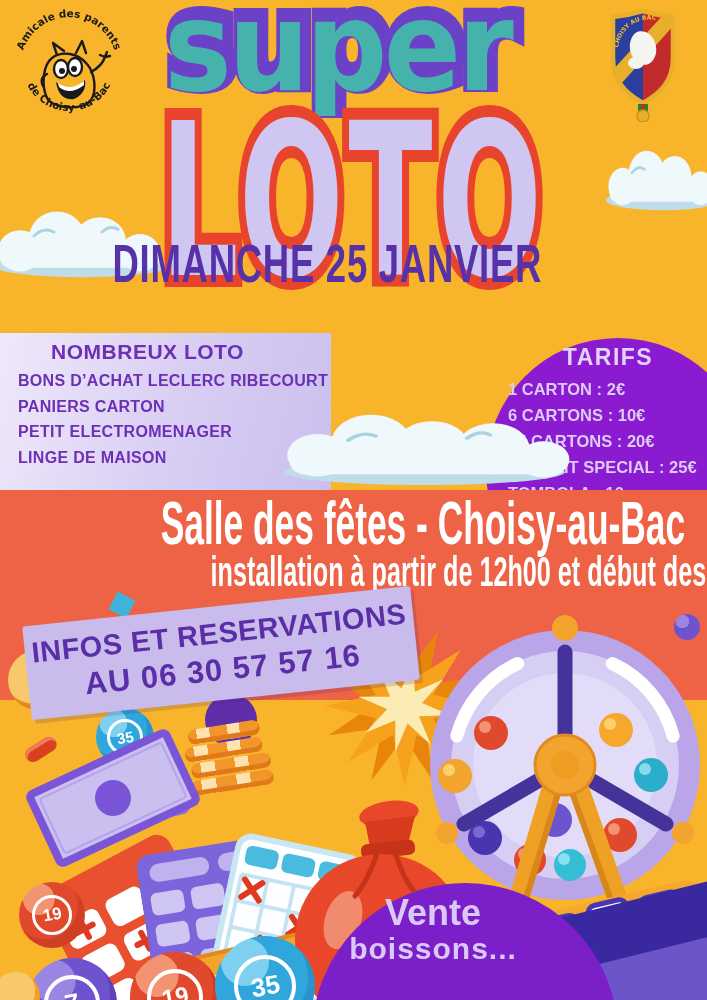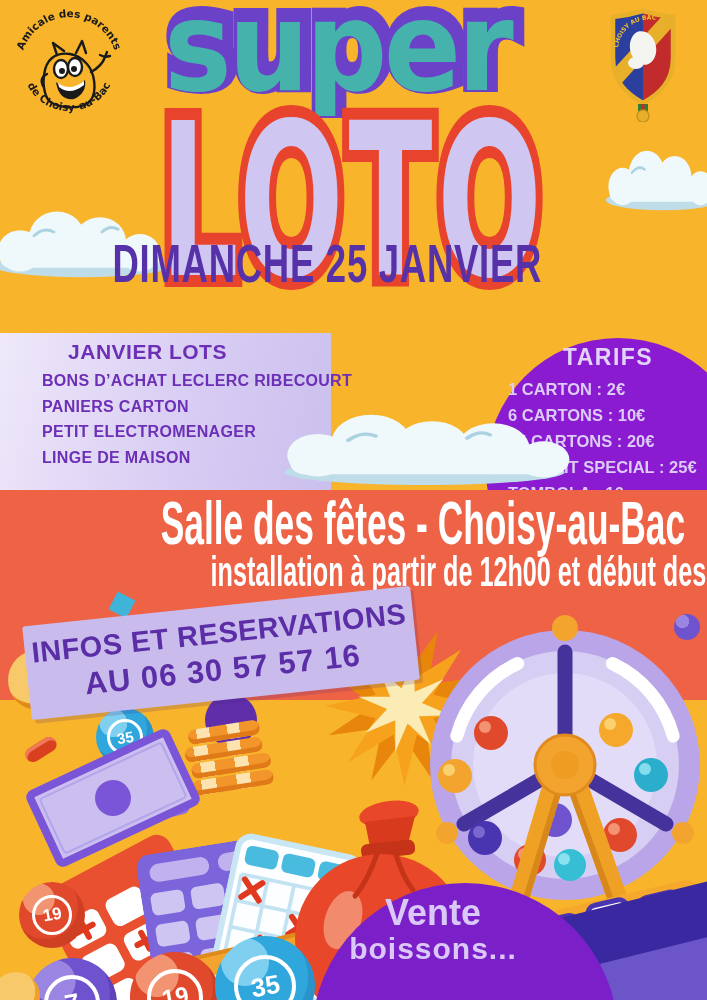--- a/index.html
+++ b/index.html
@@ -27,21 +27,21 @@
 
   .date-wrap{position:absolute;left:0;top:236px;width:655px;text-align:center;}
   .date-wrap .sc{display:inline-block;font-weight:bold;font-size:50px;line-height:52px;color:#5731A8;
                  transform:scale(.73,1.08);transform-origin:50% 0;letter-spacing:1px;}
 
   
   .lots-panel{position:absolute;left:0;top:333px;width:331px;height:157px;
               background:linear-gradient(105deg,#EFE9FA 0%,#D8CDF3 55%,#CBBFEE 100%);}
   .lots-title{margin:7px 36px 0 0;text-align:center;font-weight:bold;font-size:21px;color:#6C2FB5;letter-spacing:.5px;}
   .lots-item{padding-left:18px;font-weight:bold;font-size:16px;line-height:25.5px;color:#6C2FB5;letter-spacing:.3px;white-space:nowrap;}
-  .lots-list{margin-top:4px;margin-left:24px;}
+  .lots-list{margin-top:4px;}
 
   
   .tarifs-dome{position:absolute;left:486px;top:338px;width:264px;height:264px;border-radius:50%;background:#8A1BD1;}
   .tarifs-content{position:absolute;left:16px;top:6px;width:212px;}
   .tarifs-title{text-align:center;font-weight:bold;font-size:23px;color:#E2D4F8;letter-spacing:1.5px;}
   .tarifs-line{margin-top:0;padding-left:6px;font-weight:bold;font-size:16.5px;line-height:26px;color:#DCCBF6;white-space:nowrap;}
   .tarifs-lines{margin-top:5px;}
 
   
   .orange-band{position:absolute;left:0;top:490px;width:707px;height:210px;background:#EE6246;}
@@ -190,21 +190,21 @@
   </div>
   <div class="loto-wrap">
     <span class="loto-back">LOTO</span>
     <span class="loto-front">LOTO</span>
   </div>
   <div class="date-wrap">
     <span class="sc">DIMANCHE 25 JANVIER</span>
   </div>
 
   <div class="lots-panel">
-    <div class="lots-title">JANVIER LOTS</div>
+    <div class="lots-title">NOMBREUX LOTO</div>
     <div class="lots-list">
       <div class="lots-item">BONS D’ACHAT LECLERC RIBECOURT</div>
       <div class="lots-item">PANIERS CARTON</div>
       <div class="lots-item">PETIT ELECTROMENAGER</div>
       <div class="lots-item">LINGE DE MAISON</div>
     </div>
   </div>
 
   <div class="tarifs-dome">
     <div class="tarifs-content">

